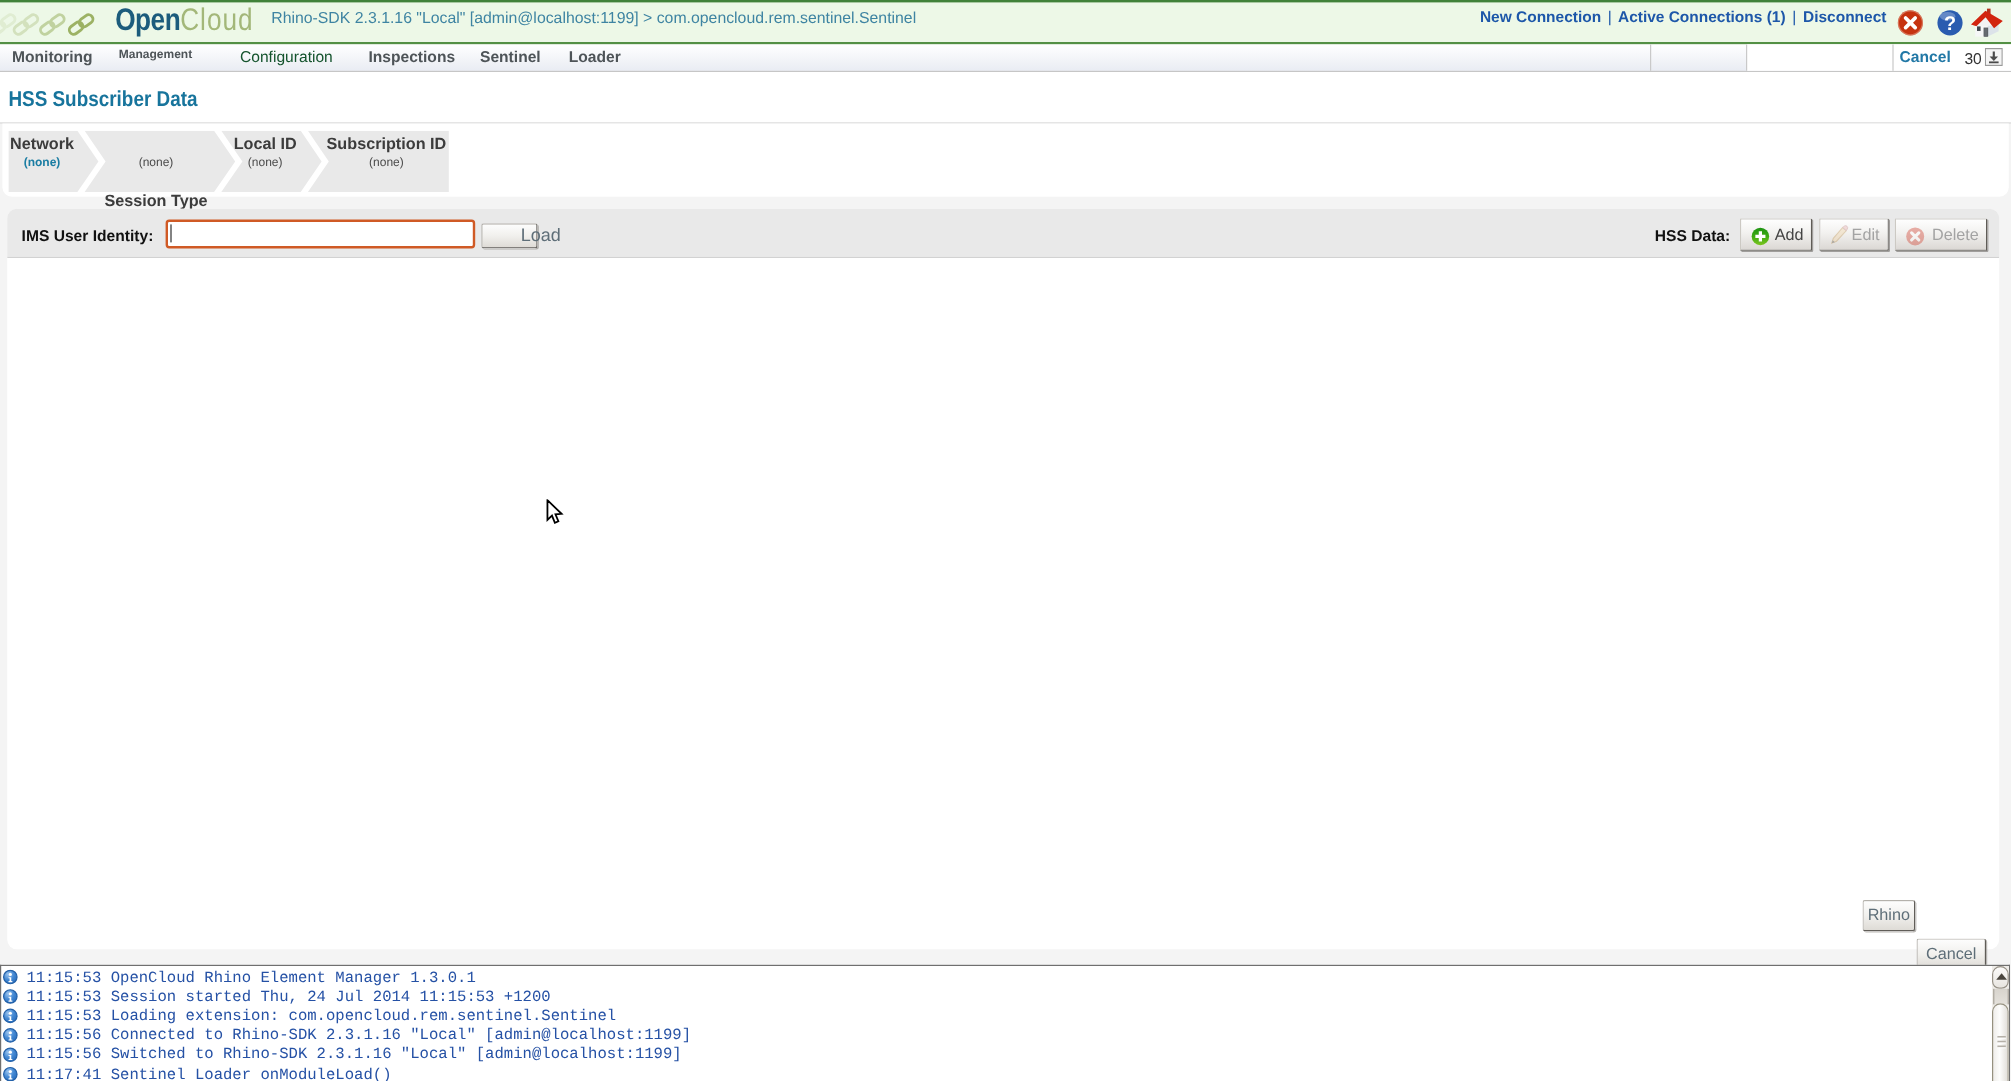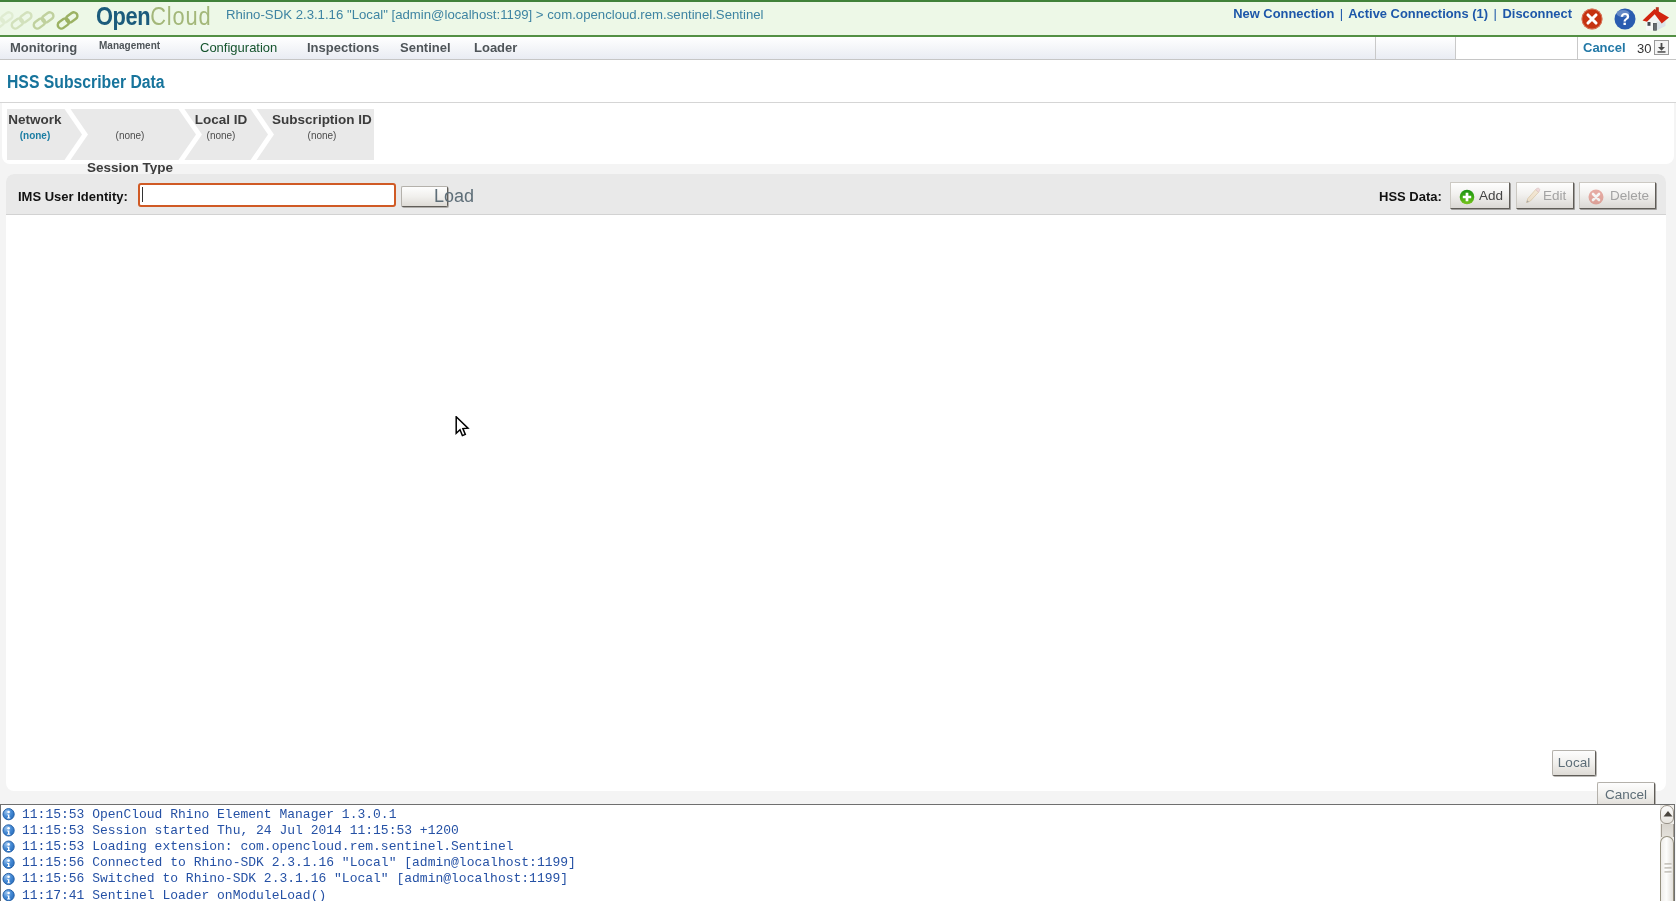--- a/index.html
+++ b/index.html
@@ -42,21 +42,21 @@
 #panel { left:6px; top:174px; width:1660px; height:617px; background:#ffffff; border-radius:8px; }
 #toolbar { left:6px; top:174px; width:1660px; height:41px; background:#e9e9e9;
   border-bottom:1px solid #d2d2d2; border-radius:8px 8px 0 0; }
 #imslabel { left:18px; top:189px; font-size:13px; font-weight:bold; color:#111; }
 #imsinput { left:138px; top:183px; width:258px; height:24px; background:#fff;
   border:2px solid #d05a25; border-radius:3px; }
 #caret { left:142px; top:187px; width:1px; height:15px; background:#333; }
 .gbtn { position:absolute; border:1px solid; border-color:#b4b1ab #605d58 #605d58 #b4b1ab;
   background:linear-gradient(#fdfdfd,#f1f0ed 50%,#dedbd6);
   color:#5e6e78; text-align:center; border-radius:2px; box-shadow:1px 1px 0 rgba(120,116,110,0.5); }
-#loadbtn { left:401px; top:186px; width:47px; height:21px; font-size:18px; line-height:19px;padding-left:32px; }
+#loadbtn { left:401px; top:186px; width:47px; height:21px; font-size:15px; line-height:19px;padding-left:32px; }
 #hsslabel { left:1379px; top:189px; font-size:13px; font-weight:bold; color:#111; }
 .tbtn { position:absolute; top:182px; height:27px; border:1px solid; border-color:#ccc9c3 #5f5c57 #5f5c57 #ccc9c3;
   background:linear-gradient(#fefefe,#f2f1ef 45%,#dbd8d4); border-radius:1px;
   font-size:13.5px; color:#444; box-shadow:1px 1px 0 rgba(100,97,92,0.55); }
 .tbtn .txt { position:absolute; top:5px; }
 #addbtn { left:1450px; width:60px; }
 #editbtn { left:1516px; width:58px; color:#a3a3a3; }
 #delbtn { left:1579px; width:77px; color:#a3a3a3; }
 #savebtn { left:1552px; top:750px; width:44px; height:26px; font-size:13.5px; line-height:24px; }
 #cancelbtn { left:1597px; top:750px; width:58px; height:26px; font-size:13.5px; line-height:24px;margin-top:32px; }
@@ -182,21 +182,21 @@
     <path d="M2.5 15.5 L5 14.9 L3.3 13.3 Z" fill="#4a4a4a"></path>
   </svg>
 </div>
 <div class="tbtn" id="delbtn">
     <span class="txt" style="left:30px;">Delete</span>
   <svg style="position:absolute; left:8px; top:5.5px;" width="16" height="16" viewBox="0 0 16 16" opacity="0.42">
     <circle cx="8" cy="8" r="7.5" fill="#d24837"></circle>
     <path d="M5 5 L11 11 M11 5 L5 11" stroke="#ffffff" stroke-width="2.6" stroke-linecap="round"></path>
   </svg>
 </div>
-<div class="gbtn" id="savebtn">Local</div>
+<div class="gbtn" id="savebtn">Rhino</div>
 <div class="gbtn" id="cancelbtn">Cancel</div>
 
 <div class="abs" id="logbox"></div>
 <div class="logrow" style="top:807px;">11:15:53 OpenCloud Rhino Element Manager 1.3.0.1</div>
 <div class="logrow" style="top:823px;">11:15:53 Session started Thu, 24 Jul 2014 11:15:53 +1200</div>
 <div class="logrow" style="top:839px;">11:15:53 Loading extension: com.opencloud.rem.sentinel.Sentinel</div>
 <div class="logrow" style="top:855px;">11:15:56 Connected to Rhino-SDK 2.3.1.16 "Local" [admin@localhost:1199]</div>
 <div class="logrow" style="top:871px;">11:15:56 Switched to Rhino-SDK 2.3.1.16 "Local" [admin@localhost:1199]</div>
 <div class="logrow" style="top:888px;">11:17:41 Sentinel Loader onModuleLoad()</div>
 

